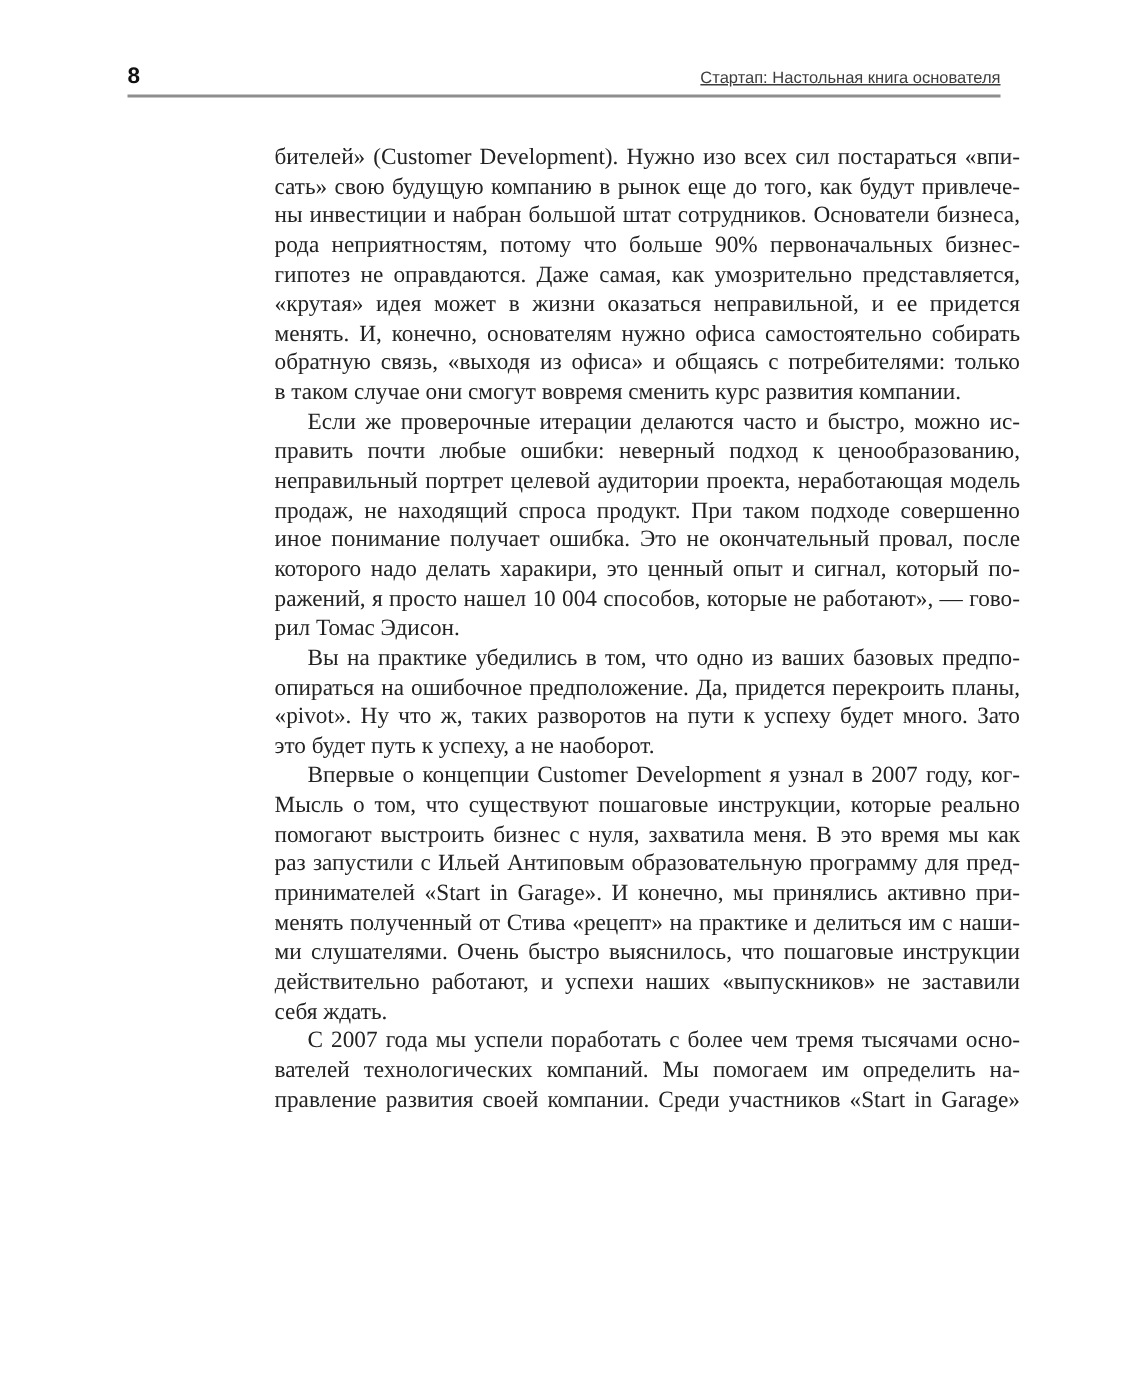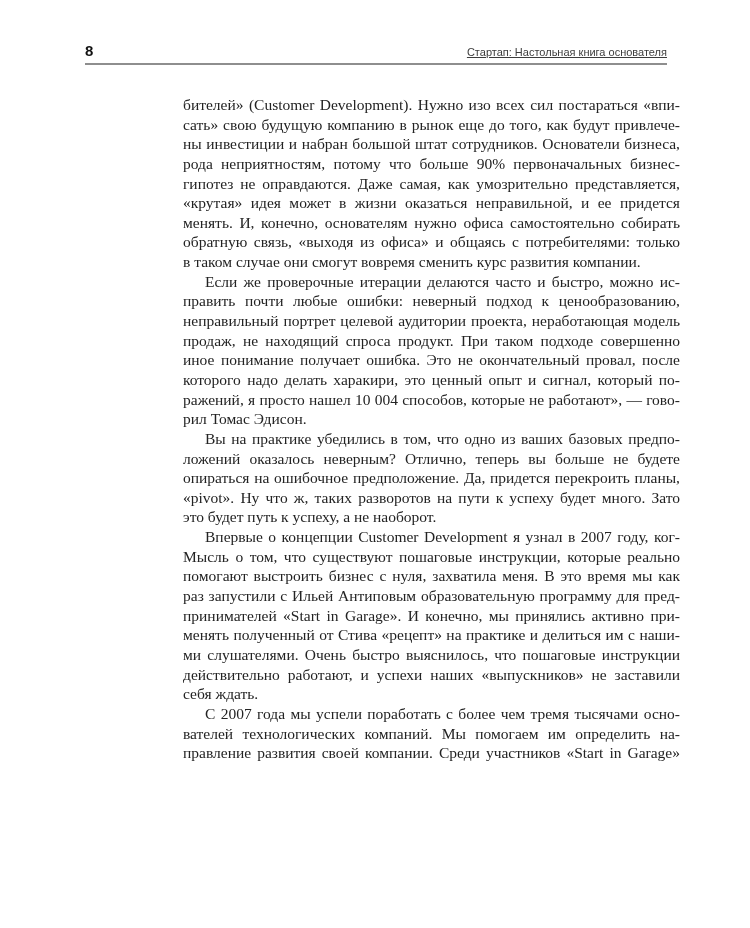--- a/index.html
+++ b/index.html
@@ -79,21 +79,20 @@
       <div class="line">править почти любые ошибки: неверный подход к ценообразованию,</div>
       <div class="line">неправильный портрет целевой аудитории проекта, неработающая модель</div>
       <div class="line">продаж, не находящий спроса продукт. При таком подходе совершенно</div>
       <div class="line">иное понимание получает ошибка. Это не окончательный провал, после</div>
       <div class="line">которого надо делать харакири, это ценный опыт и сигнал, который по-</div>
       <div class="line">ражений, я просто нашел 10 004 способов, которые не работают», — гово-</div>
       <div class="line flush">рил Томас Эдисон.</div>
     </div>
     <div>
       <div class="line indent">Вы на практике убедились в том, что одно из ваших базовых предпо-</div>
-      <div class="line">ложений оказалось неверным? Отлично, теперь вы больше не будете</div>
       <div class="line">опираться на ошибочное предположение. Да, придется перекроить планы,</div>
       <div class="line">«pivot». Ну что ж, таких разворотов на пути к успеху будет много. Зато</div>
       <div class="line flush">это будет путь к успеху, а не наоборот.</div>
     </div>
     <div>
       <div class="line indent">Впервые о концепции Customer Development я узнал в 2007 году, ког-</div>
       <div class="line">Мысль о том, что существуют пошаговые инструкции, которые реально</div>
       <div class="line">помогают выстроить бизнес с нуля, захватила меня. В это время мы как</div>
       <div class="line">раз запустили с Ильей Антиповым образовательную программу для пред-</div>
       <div class="line">принимателей «Start in Garage». И конечно, мы принялись активно при-</div>

